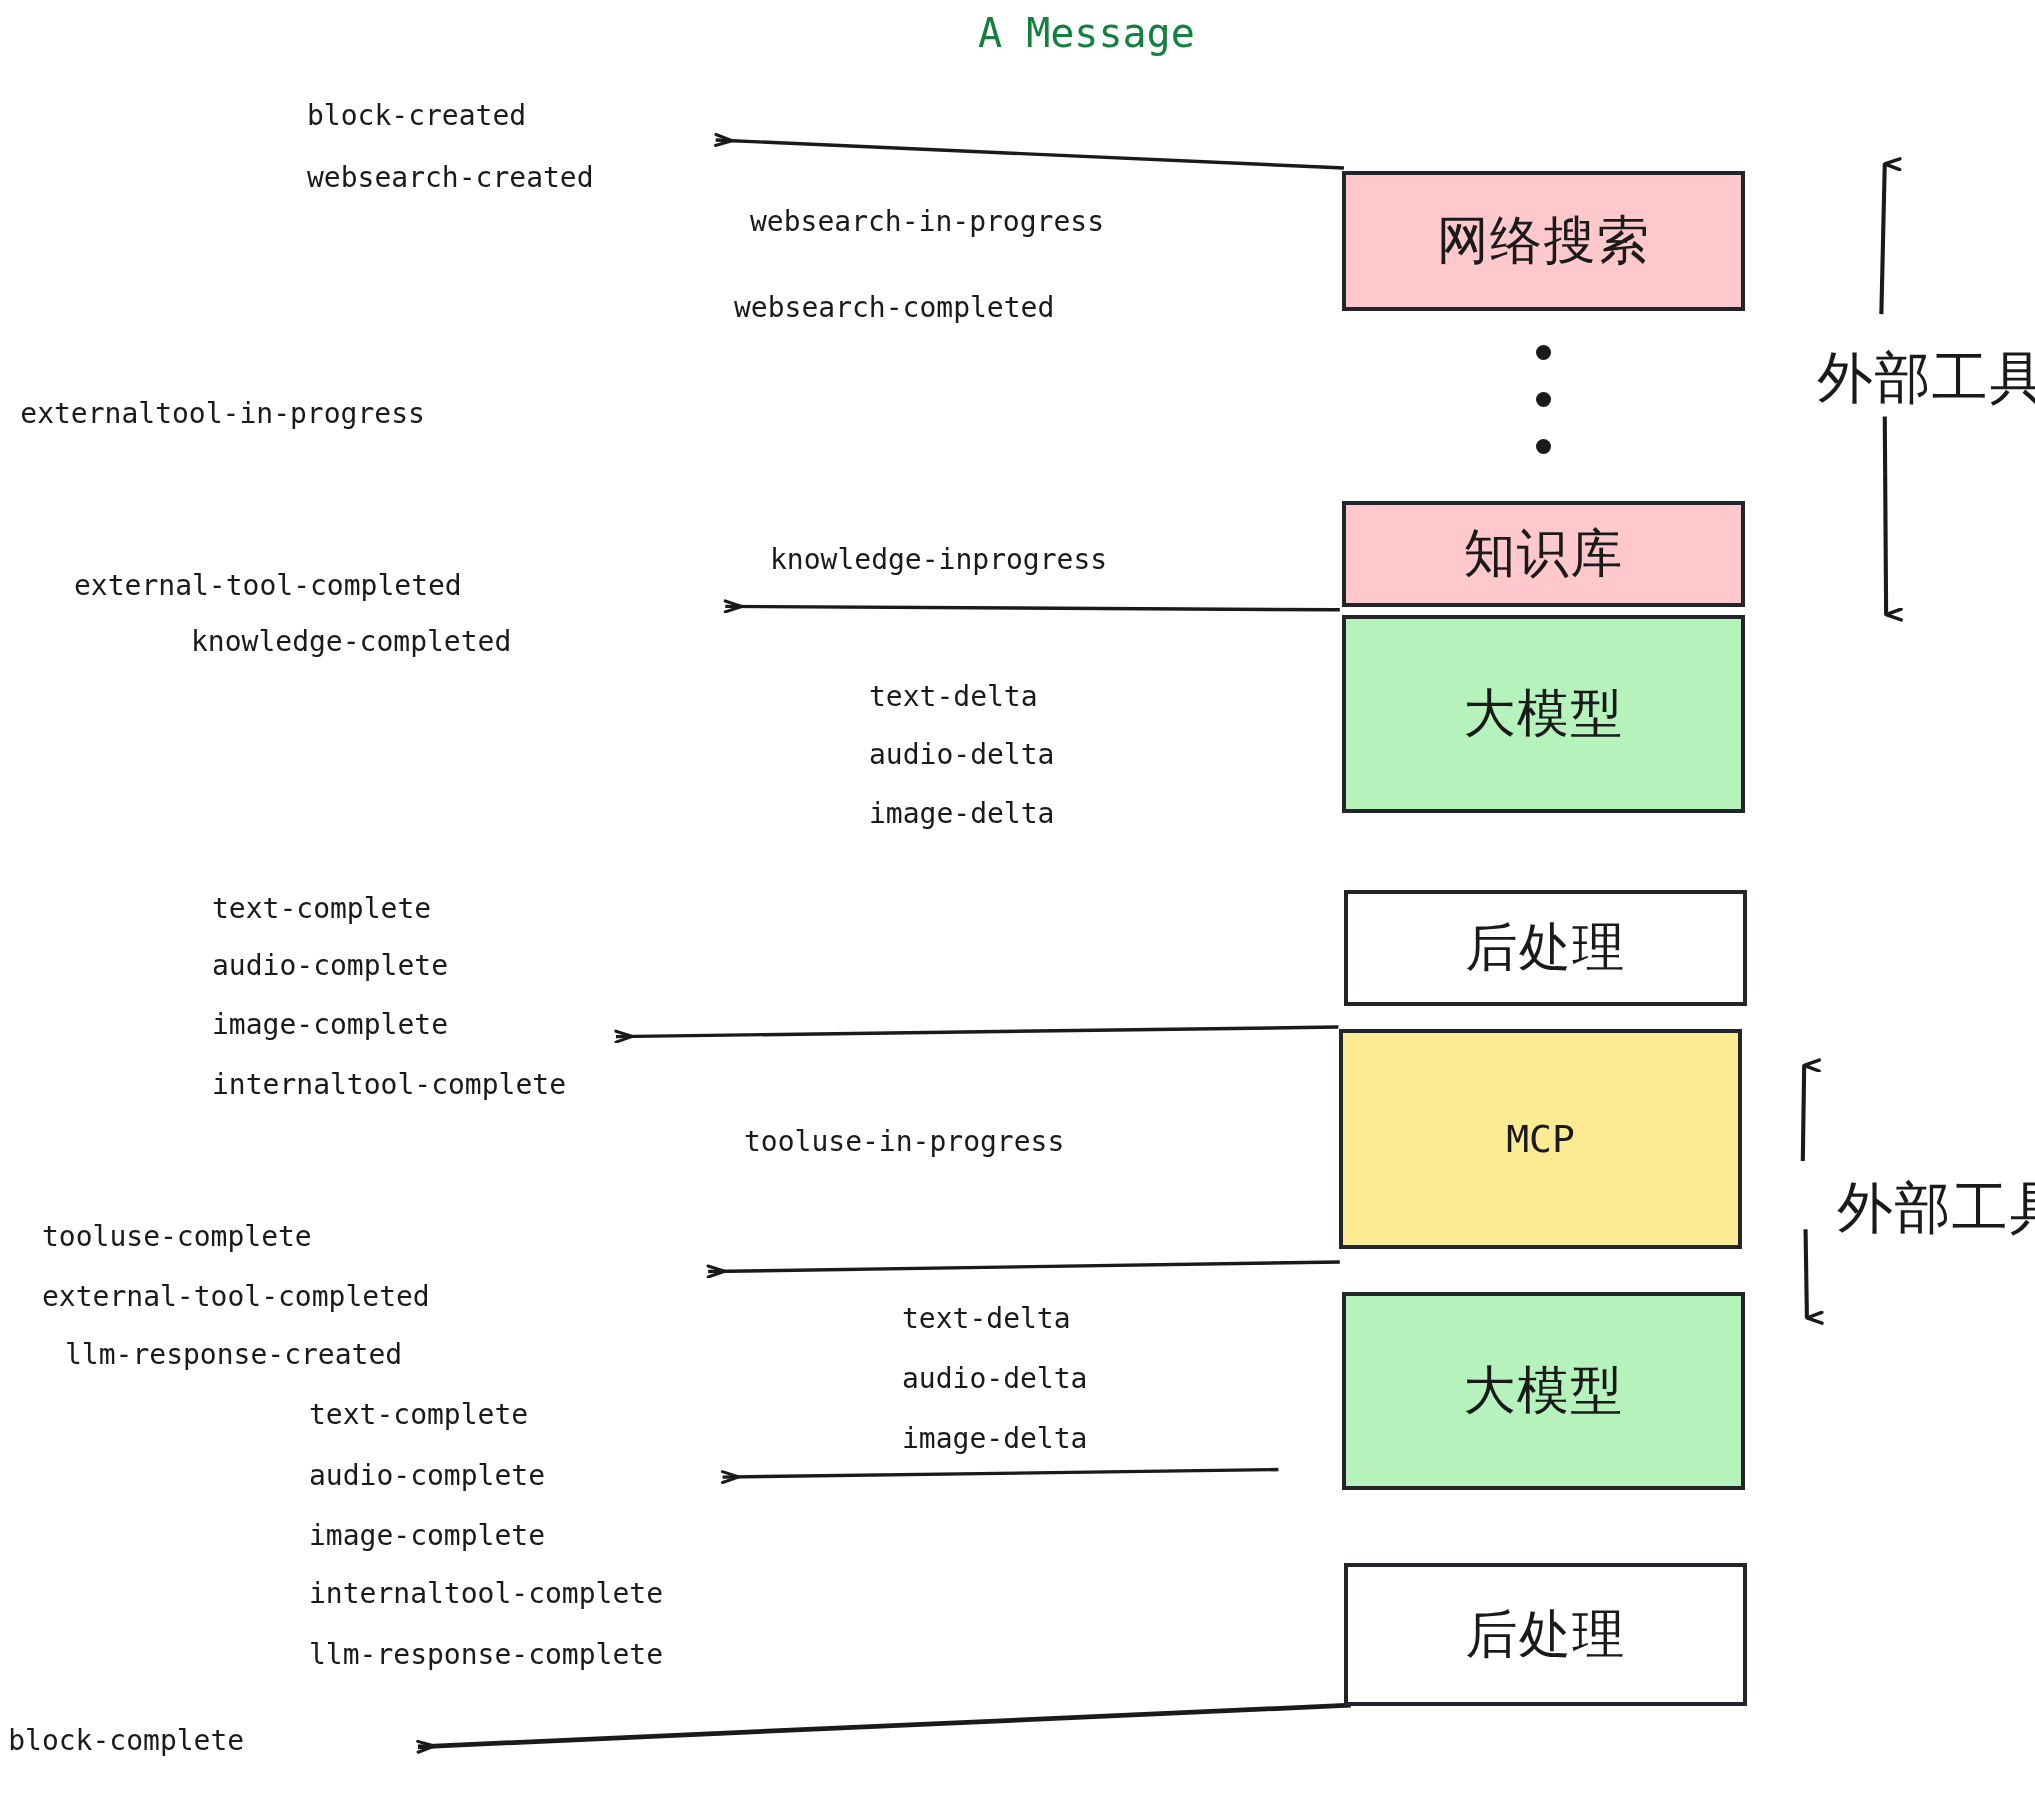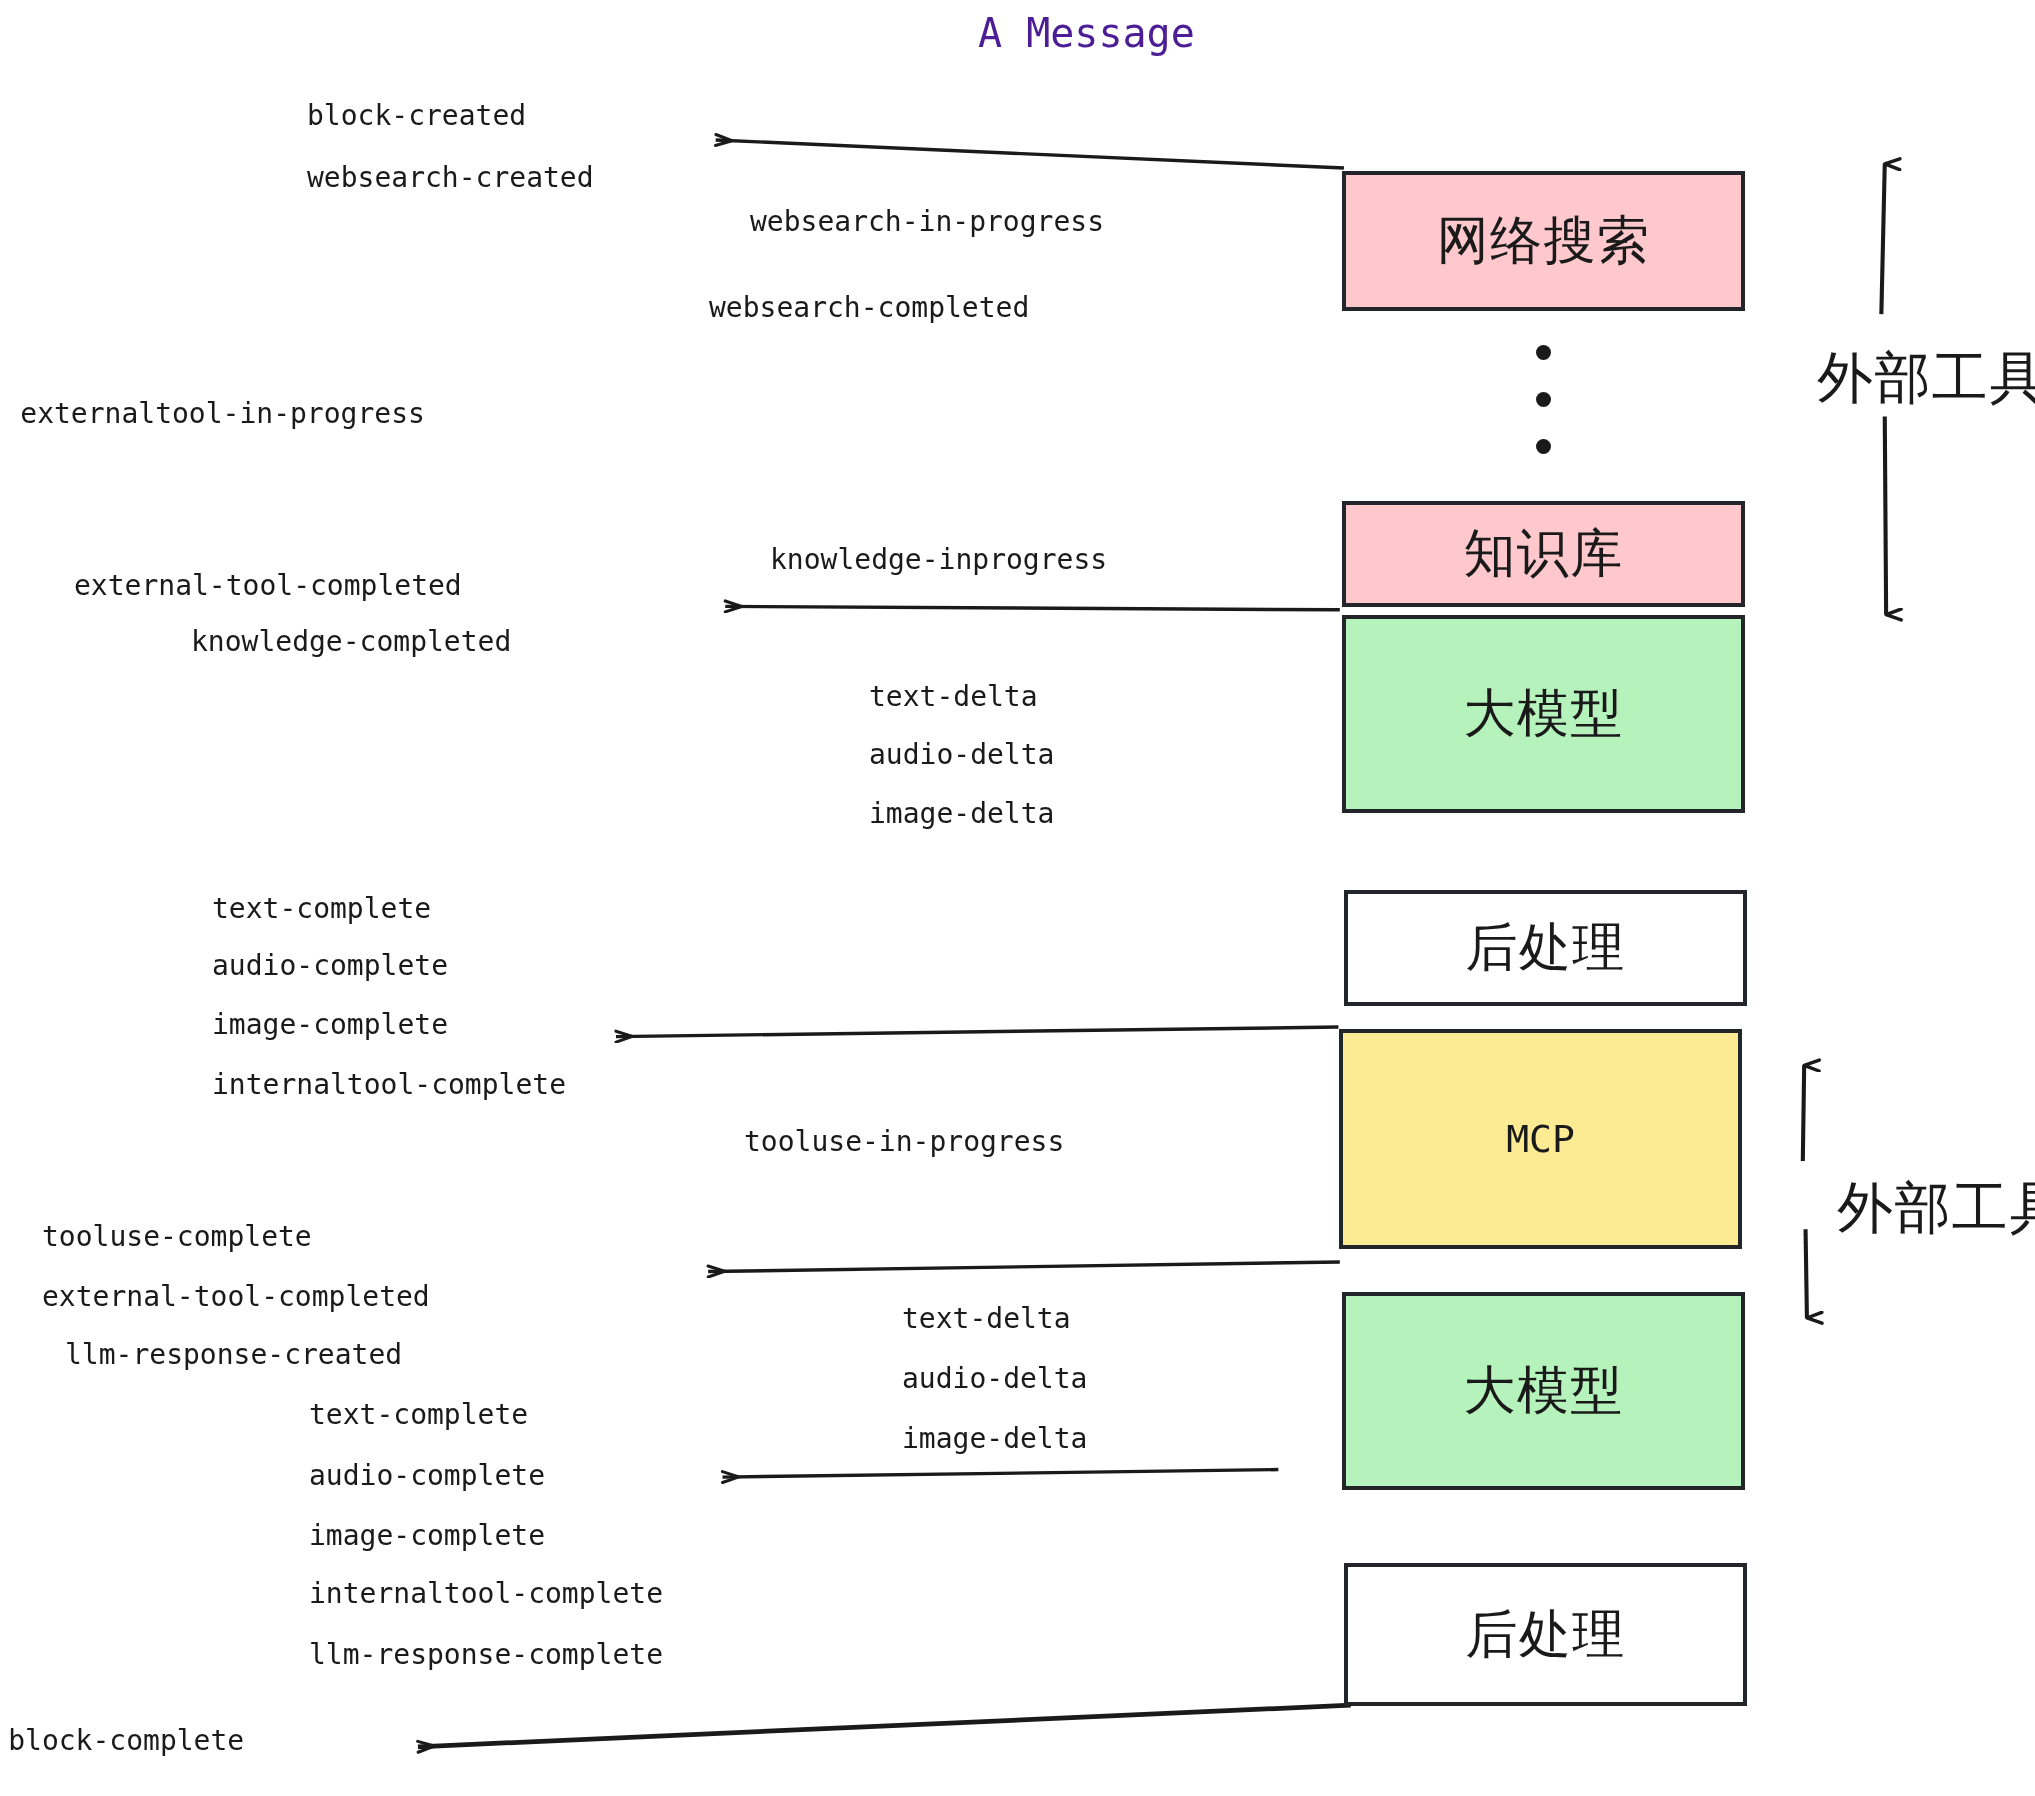--- a/index.html
+++ b/index.html
@@ -17,21 +17,21 @@
     font-size:28px;
     line-height:1;
     color:#1a1a1a;
     white-space:pre;
     letter-spacing:0px;
   }
   .title{
     position:absolute;
     font-family:"DejaVu Sans Mono","Liberation Mono",monospace;
     font-size:40px;
-    color:#4c1d95;
+    color:#15803d;
     white-space:pre;
   }
   .box{
     position:absolute;
     border:4.1px solid #22252a;
     box-sizing:border-box;
     display:flex;
     align-items:center;
     justify-content:center;
     font-family:"DejaVu Sans","Liberation Sans",sans-serif;
@@ -155,21 +155,21 @@
   <div class="box" style="left:1344px; top:1563px; width:403px; height:143px; background:#FFFFFF;">
     <span>后处理</span>
   </div>
 
   <div class="sidelabel" style="left:1817px; top:341px;">外部工具</div>
   <div class="sidelabel" style="left:1837px; top:1171px;">外部工具</div>
 
   <div class="evt" style="left:307px; top:102px;">block-created</div>
   <div class="evt" style="left:307px; top:164px;">websearch-created</div>
   <div class="evt" style="left:750px; top:208px;">websearch-in-progress</div>
-  <div class="evt" style="left:709px; top:294px;">websearch-completed</div>
+  <div class="evt" style="left:734px; top:294px;">websearch-completed</div>
   <div class="evt" style="left:12.3px; top:400px;margin-left:8px;">externaltool-in-progress</div>
 
   <div class="evt" style="left:770px; top:546px;">knowledge-inprogress</div>
   <div class="evt" style="left:74px; top:572px;">external-tool-completed</div>
   <div class="evt" style="left:191px; top:628px;">knowledge-completed</div>
 
   <div class="evt" style="left:869px; top:683px;">text-delta</div>
   <div class="evt" style="left:869px; top:741px;">audio-delta</div>
   <div class="evt" style="left:869px; top:800px;">image-delta</div>
 

